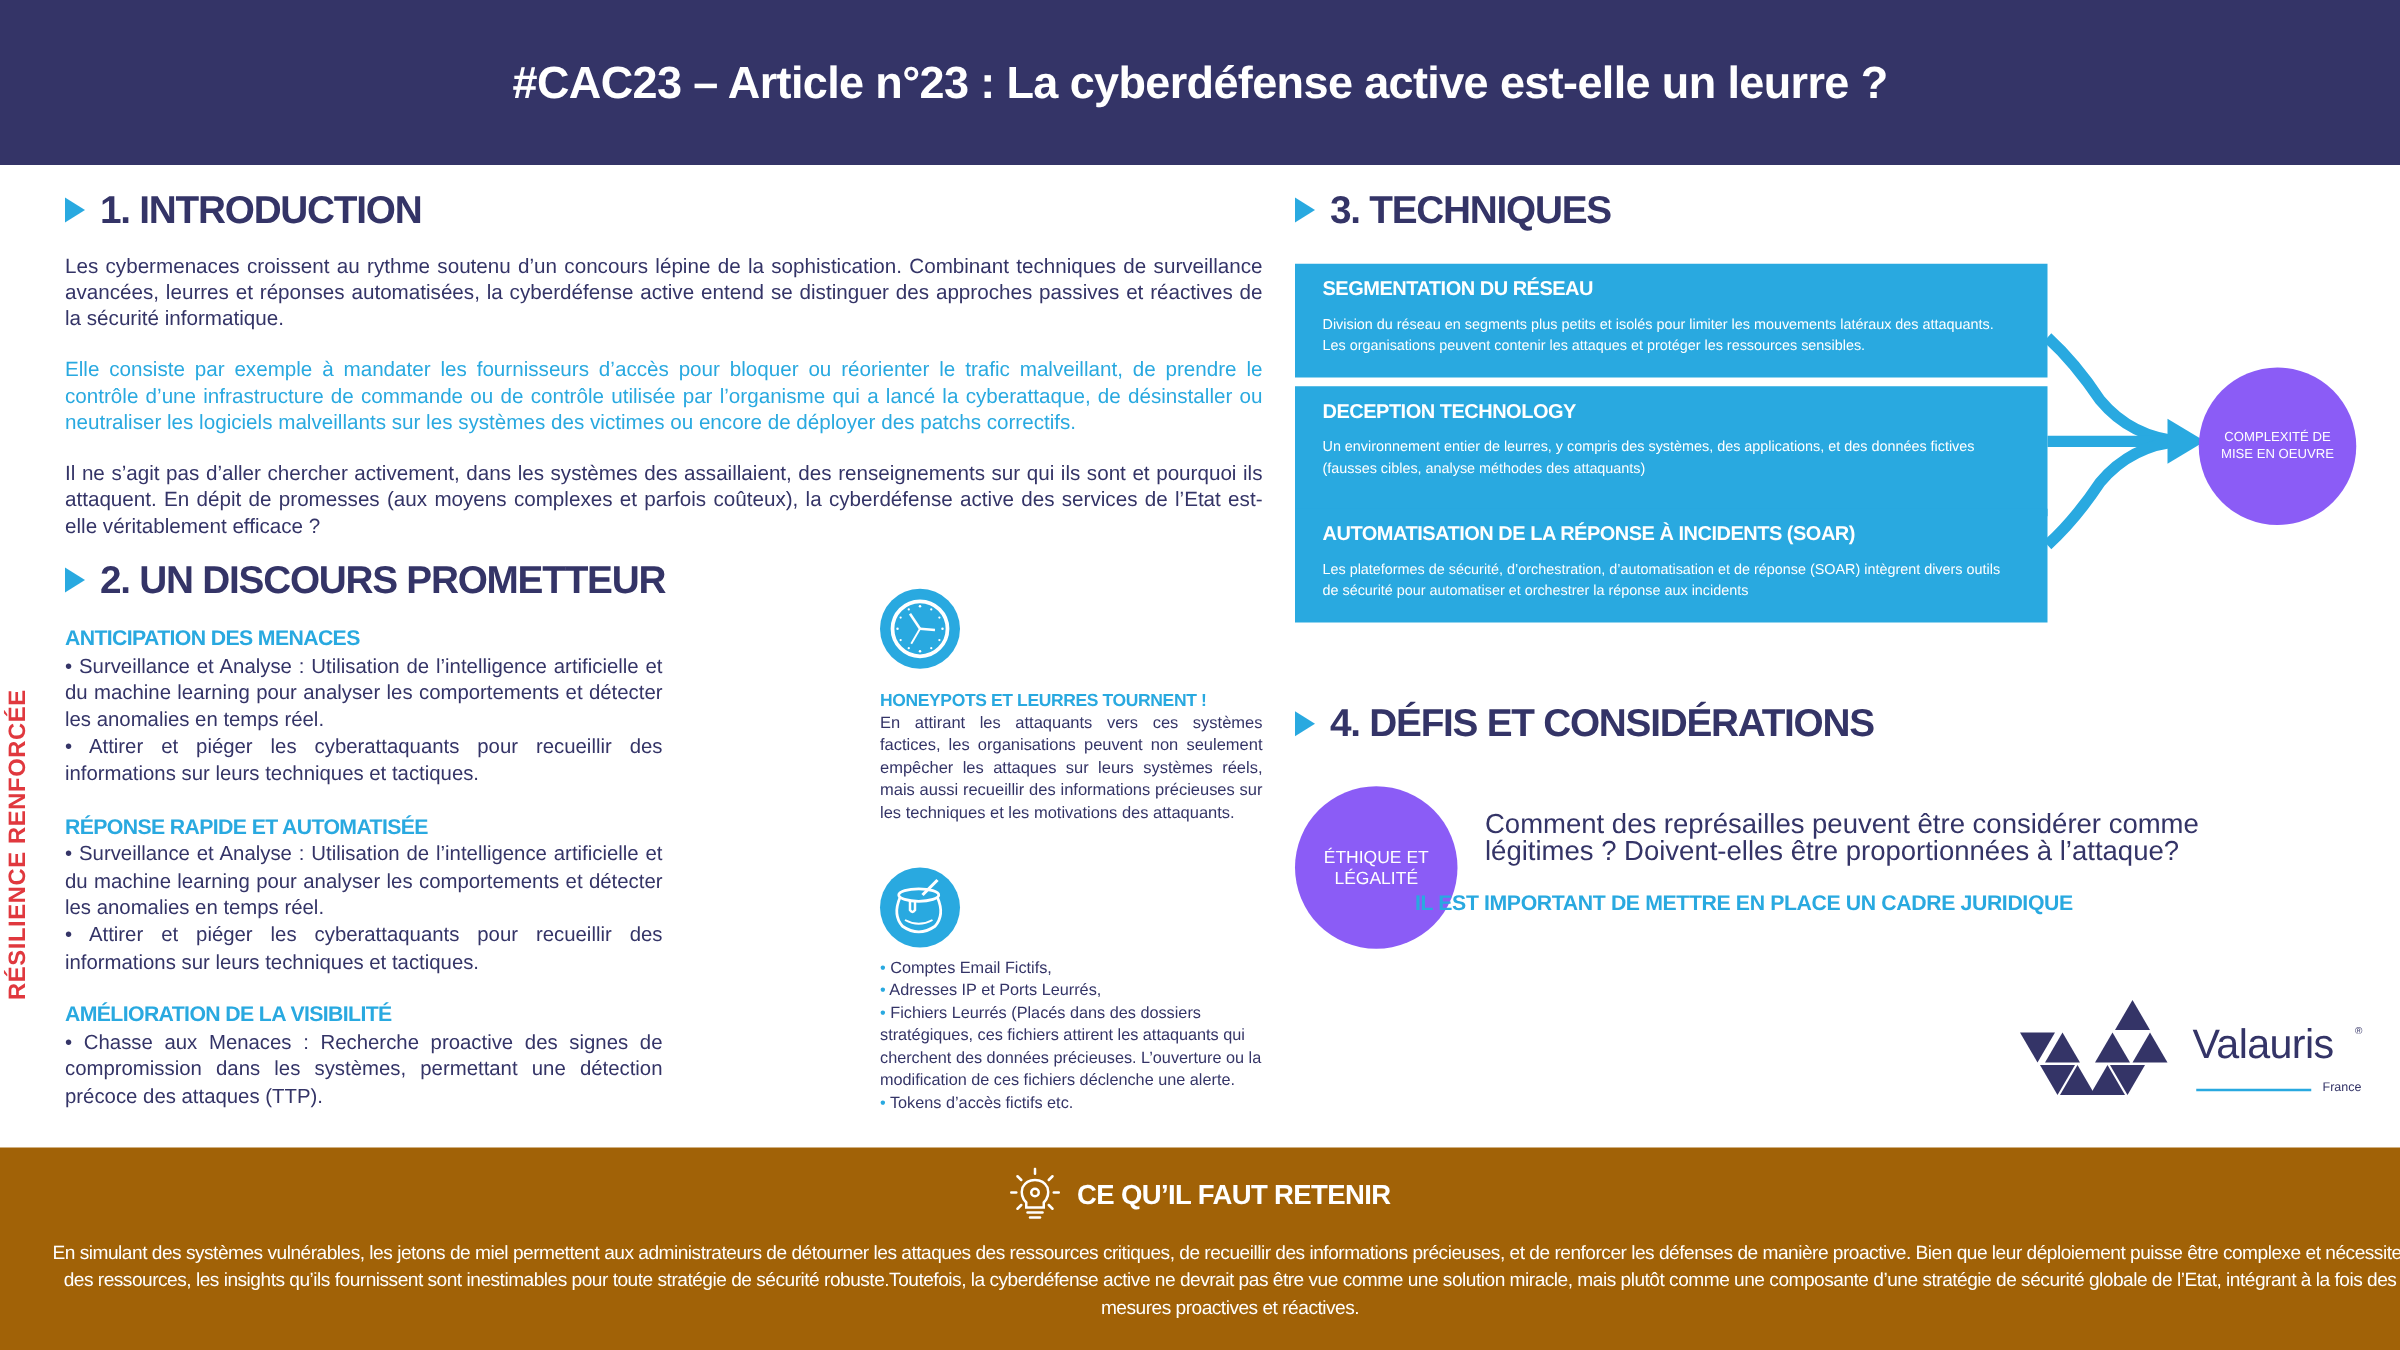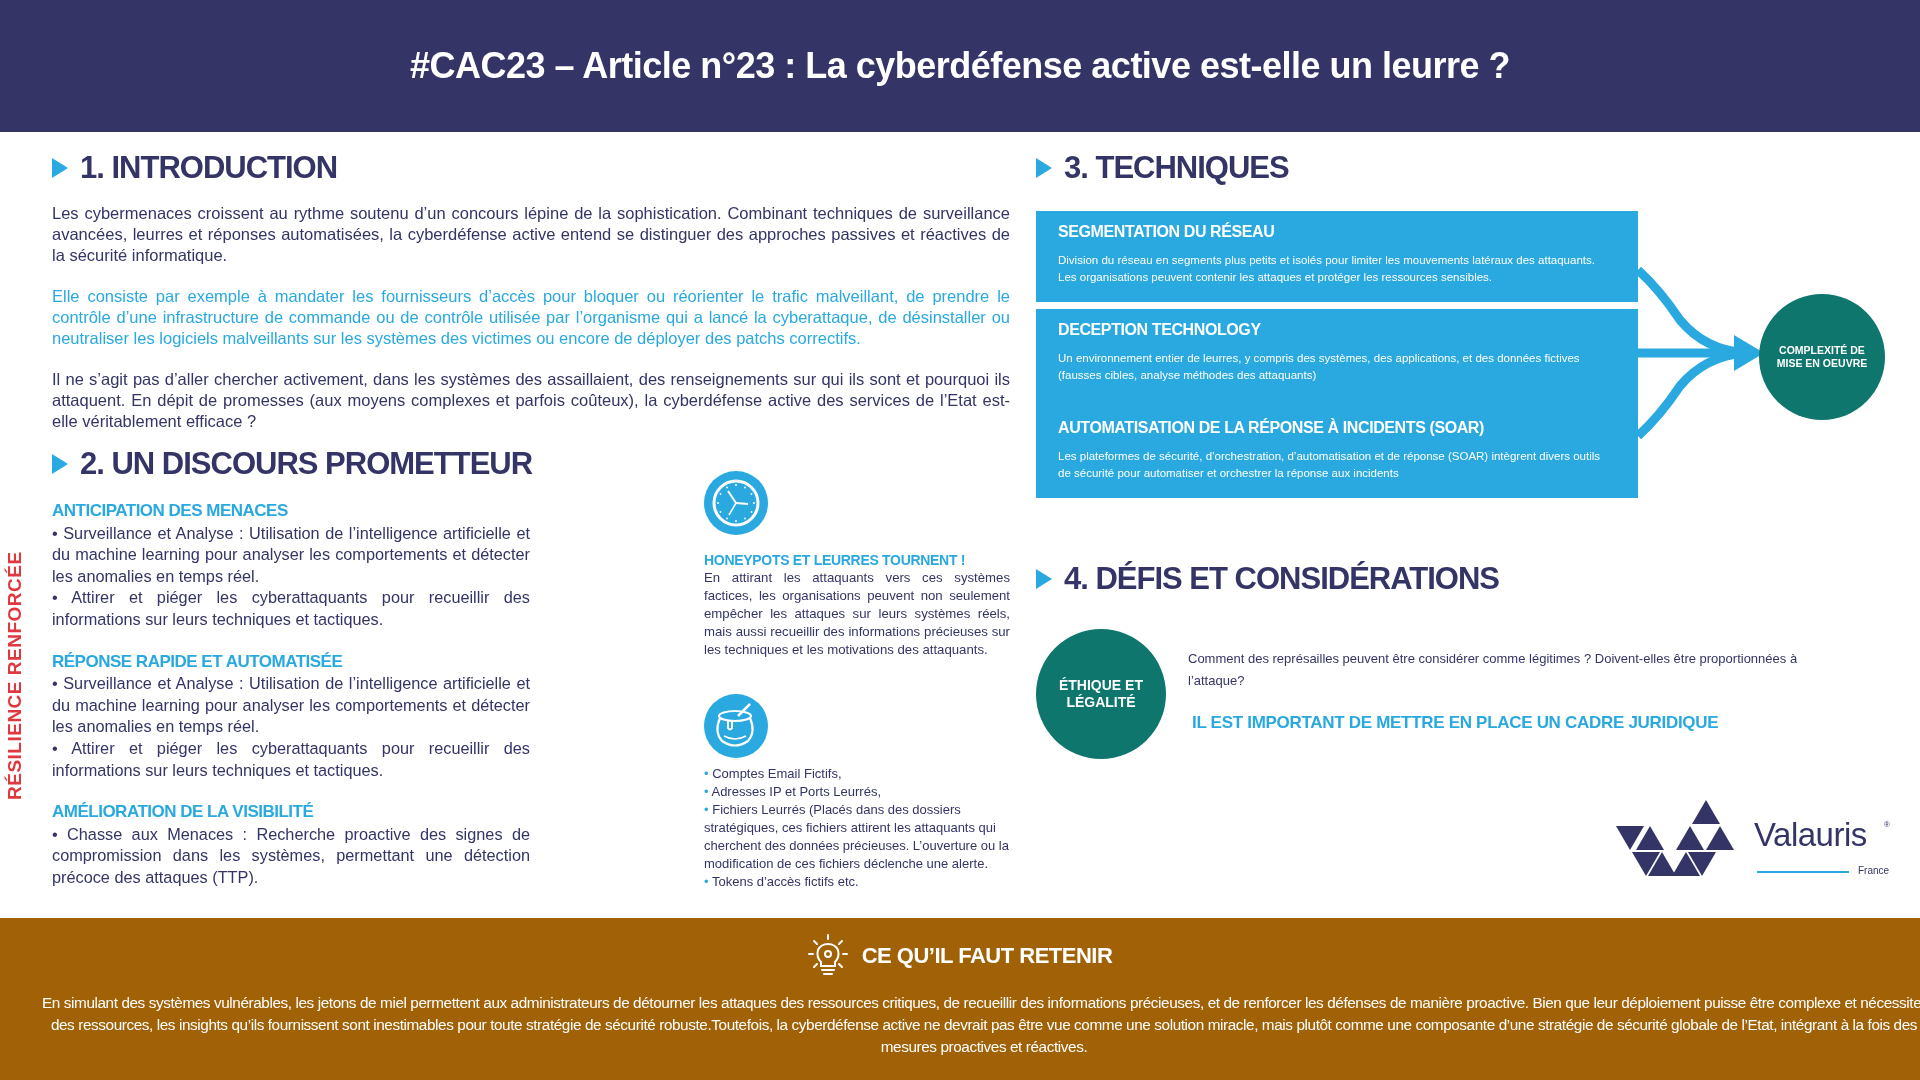--- a/index.html
+++ b/index.html
@@ -28,24 +28,24 @@
   .honey { position: absolute; left: 704px; top: 551px; width: 306px; font-size: 13.2px; line-height: 18px; text-align: justify; }
   .honey .sub { color: #29a9e0; font-weight: bold; font-size: 14px; letter-spacing: -0.3px; }
 
   .honeylist { position: absolute; left: 704px; top: 765px; width: 310px; font-size: 13px; line-height: 18px; }
   .honeylist .bullet { color: #29a9e0; }
 
   .tech-box { position: absolute; left: 1036px; width: 602px; background: #29a9e0; color: #ffffff; padding: 12px 22px 0 22px; }
   .tech-box .t { font-weight: bold; font-size: 16px; letter-spacing: -0.4px; margin-bottom: 11px; }
   .tech-box .d { font-size: 11.5px; line-height: 16.5px; }
 
-  .circle-dark { position: absolute; border-radius: 50%; background: #0f766e; color: #ffffff; display: flex; align-items: center; justify-content: center; text-align: center; font-weight: bold; }
-
-  .defis-text { position: absolute; left: 1188px; top: 648px; width: 660px; font-size: 13px; line-height: 22px; }
-  .defis-cta { position: absolute; left: 1192px; top: 713px; color: #29a9e0; font-weight: bold; font-size: 17px; letter-spacing: -0.3px; }
+  .circle-dark { position: absolute; border-radius: 50%; background: #8b5cf6; color: #ffffff; display: flex; align-items: center; justify-content: center; text-align: center; font-weight: normal; }
+
+  .defis-text { position: absolute; left: 1188px; top: 648px; width: 660px; font-size: 22px; line-height: 22px; }
+  .defis-cta { position: absolute; left: 1132px; top: 713px; color: #29a9e0; font-weight: bold; font-size: 17px; letter-spacing: -0.3px; }
 
   .logo { position: absolute; left: 1614px; top: 800px; width: 290px; height: 80px; }
   .logo .name { position: absolute; left: 140px; top: 16px; font-size: 33px; color: #343467; letter-spacing: -0.5px; }
   .logo .reg { position: absolute; left: 270px; top: 20px; font-size: 8px; color: #343467; }
   .logo .line { position: absolute; left: 143px; top: 71px; width: 92px; height: 2px; background: #29a9e0; }
   .logo .country { position: absolute; left: 244px; top: 65px; font-size: 10px; color: #343467; }
 
   .footer { position: absolute; left: 0; top: 918px; width: 1920px; height: 162px; background: #a16207; color: #ffffff; }
   .footer .ftitle { position: absolute; top: 16px; left: 0; width: 100%; display: flex; justify-content: center; align-items: center; }
   .footer .ftitle span.txt { font-weight: bold; font-size: 22px; letter-spacing: -0.5px; margin-left: 14px; }

